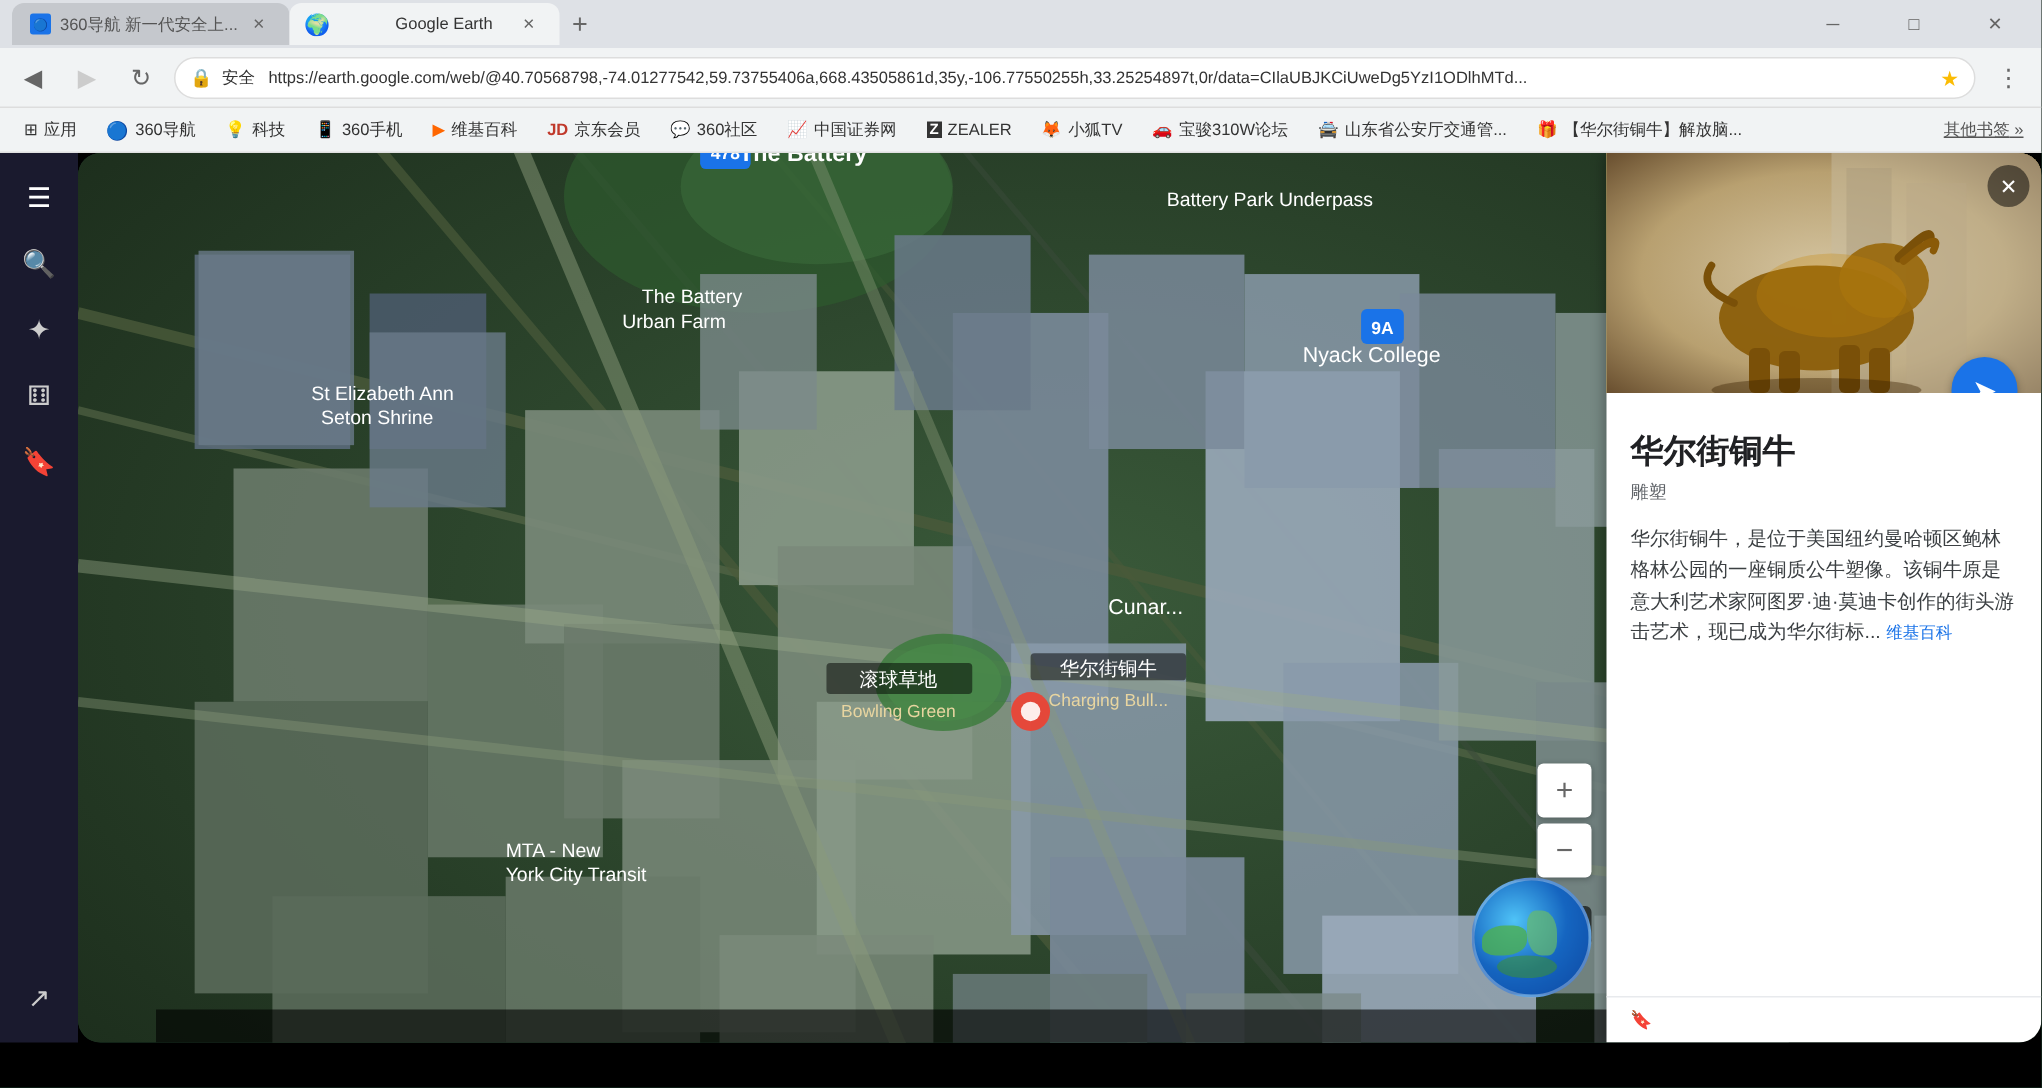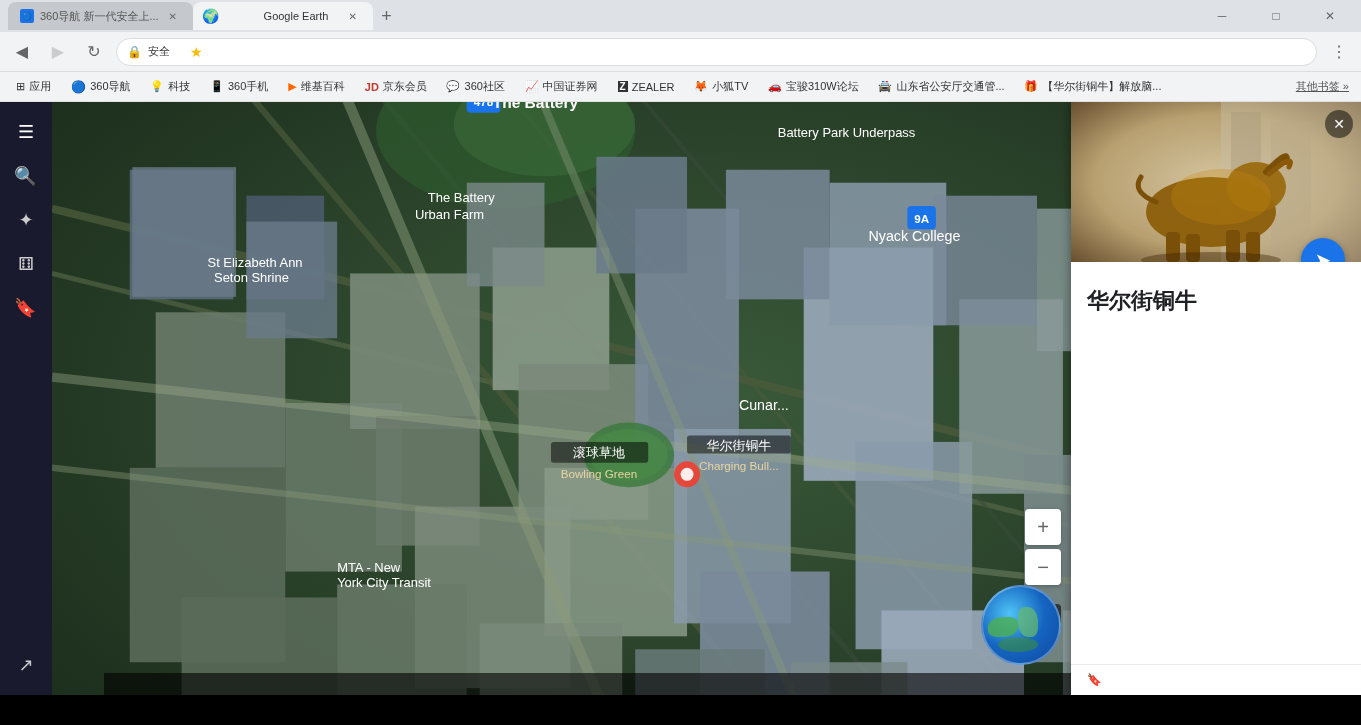--- a/index.html
+++ b/index.html
@@ -31,21 +31,21 @@
 
     
     .main-content { display: flex; width: 1361px; height: 593px; position: relative; }
 
     
     .sidebar { width: 52px; background: #1a1a2e; display: flex; flex-direction: column; align-items: center; padding: 12px 0; gap: 8px; z-index: 10; }
     .sidebar-icon { width: 36px; height: 36px; border-radius: 50%; display: flex; align-items: center; justify-content: center; color: #ccc; font-size: 18px; cursor: pointer; }
     .sidebar-icon.active { color: white; }
 
     
-    .map-area { flex: 1; position: relative; overflow: hidden; background: #1a3a2a; }
+    .map-area { flex: 1; position: relative; overflow: hidden; background: #1a3a2a; border-radius: 15px; }
 
     
     .info-panel { position: absolute; right: 0; top: 0; width: 290px; height: 100%; background: white; box-shadow: -2px 0 8px rgba(0,0,0,0.3); display: flex; flex-direction: column; z-index: 20; }
 
     .info-photo { width: 100%; height: 160px; background: #8b6914; position: relative; overflow: hidden; }
 
     .close-panel-btn { position: absolute; top: 8px; right: 8px; width: 28px; height: 28px; background: rgba(0,0,0,0.5); border-radius: 50%; display: flex; align-items: center; justify-content: center; color: white; font-size: 14px; cursor: pointer; z-index: 5; }
 
     .send-btn { position: absolute; bottom: -20px; right: 16px; width: 44px; height: 44px; background: #1a73e8; border-radius: 50%; display: flex; align-items: center; justify-content: center; color: white; font-size: 20px; box-shadow: 0 2px 6px rgba(0,0,0,0.3); cursor: pointer; z-index: 6; }
 
@@ -104,21 +104,22 @@
       <div class="win-btn close">✕</div>
     </div>
   </div>
 
   <div class="nav-bar">
     <div class="nav-btn">◀</div>
     <div class="nav-btn" style="color:#ccc;">▶</div>
     <div class="nav-btn">↻</div>
     <div class="address-bar">
       <span class="lock-icon">🔒</span>
-      <span style="font-size:11px;color:#333;margin-right:14px;">安全</span>
+      <span style="font-size:11px;color:#333;margin-right:3px;">安全</span>
+      <span class="address-text">https://earth.google.com/web/@40.70568798,-74.01277542,59.73755406a,668.43505861d,35y,-106.77550255h,33.25254897t,0r/data=CIlaUBJKCiUweDg5YzI1ODlhMTd...</span>
       <span class="star-icon">★</span>
     </div>
     <div class="nav-btn">⋮</div>
   </div>
 
   <div class="bookmarks-bar">
     <div class="bookmark-item">
       <span>⊞</span>
       <span>应用</span>
     </div>
@@ -375,20 +376,25 @@
         </div>
 
         
         <div class="send-btn">
           <span>➤</span>
         </div>
       </div>
 
       <div class="info-content">
         <div class="info-title">华尔街铜牛</div>
+        <div class="info-subtitle">雕塑</div>
+        <div class="info-description">
+          <span>华尔街铜牛，是位于美国纽约曼哈顿区鲍林格林公园的一座铜质公牛塑像。该铜牛原是意大利艺术家阿图罗·迪·莫迪卡创作的街头游击艺术，现已成为华尔街标...</span>
+          <span class="info-source">维基百科</span>
+        </div>
       </div>
 
       <div class="info-actions">
         <div class="action-btn">
           <span>🔖</span>
         </div>
       </div>
 
 
     </div>

